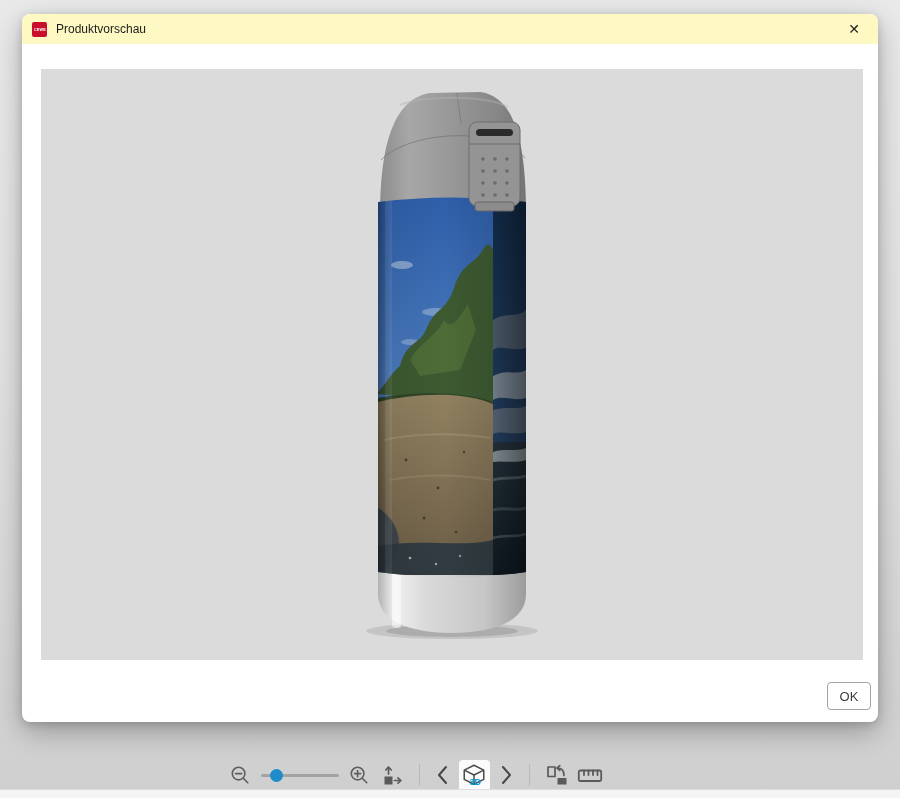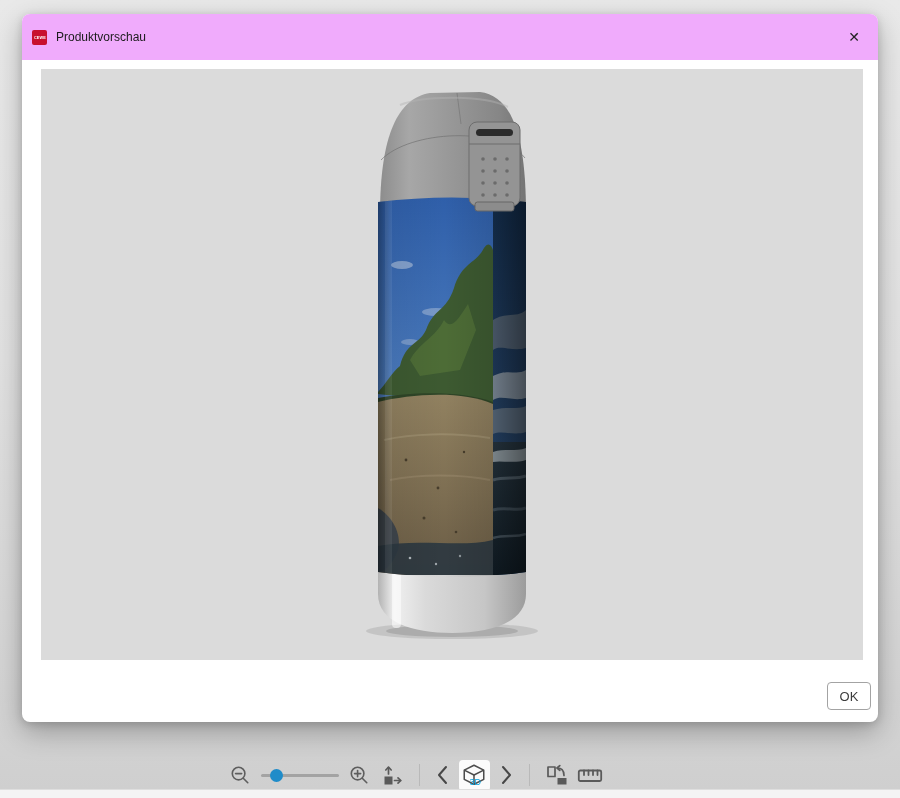--- a/index.html
+++ b/index.html
@@ -8,22 +8,22 @@
     font-family:"Liberation Sans","DejaVu Sans",sans-serif;
     background:linear-gradient(180deg,#e9e9e9 0%,#e2e2e2 45%,#d2d2d2 92%,#cfcfcf 99%);
   }
   
   .dialog{
     position:absolute;left:22px;top:14px;width:856px;height:708px;
     background:#ffffff;border-radius:8px;
     box-shadow:0 10px 28px rgba(0,0,0,.28),0 2px 8px rgba(0,0,0,.15);
   }
   .titlebar{
-    height:30px;background:#f0abfc;border-radius:8px 8px 0 0;
-    display:flex;align-items:center;padding:8px 10px;gap:9px;
+    height:30px;background:#fef9c3;border-radius:8px 8px 0 0;
+    display:flex;align-items:center;padding:0 10px;gap:9px;
   }
   .logo{
     width:15px;height:15px;background:#c8102e;border-radius:2px;
     display:flex;align-items:center;justify-content:center;flex:0 0 auto;
   }
   .logo span{
     color:#fff;font-size:10px;font-weight:bold;letter-spacing:.5px;
     transform:scale(0.38);transform-origin:center;white-space:nowrap;
   }
   .title{font-size:12px;color:#1c1c1c;}
@@ -51,21 +51,21 @@
   .separator{width:1px;height:22px;background:#b9b9b9;margin:0 7px;}
   .slider{position:relative;width:78px;height:14px;margin:0 2px;}
   .slider-track{position:absolute;left:0;right:0;top:6px;height:3px;background:#a3a3a3;border-radius:2px;}
   .slider-thumb{position:absolute;left:9px;top:1px;width:13px;height:13px;border-radius:50%;background:#1f8cc9;}
   .btn-3d{
     position:relative;width:31px;height:31px;background:#fbfbfb;border-radius:4px;
     display:flex;align-items:center;justify-content:center;
   }
   .btn-3d .lbl{
     position:absolute;bottom:4px;left:11px;
-    font-size:9px;font-weight:normal;color:#00a0e0;letter-spacing:0;
+    font-size:9px;font-weight:bold;color:#00a0e0;letter-spacing:0;
   }
   .bottom-strip{
     position:absolute;left:0;bottom:0;width:900px;height:8px;
     background:#f4f4f4;border-top:1px solid #dedede;
   }
 </style>
 </head>
 <body>
 
 <div class="dialog">

